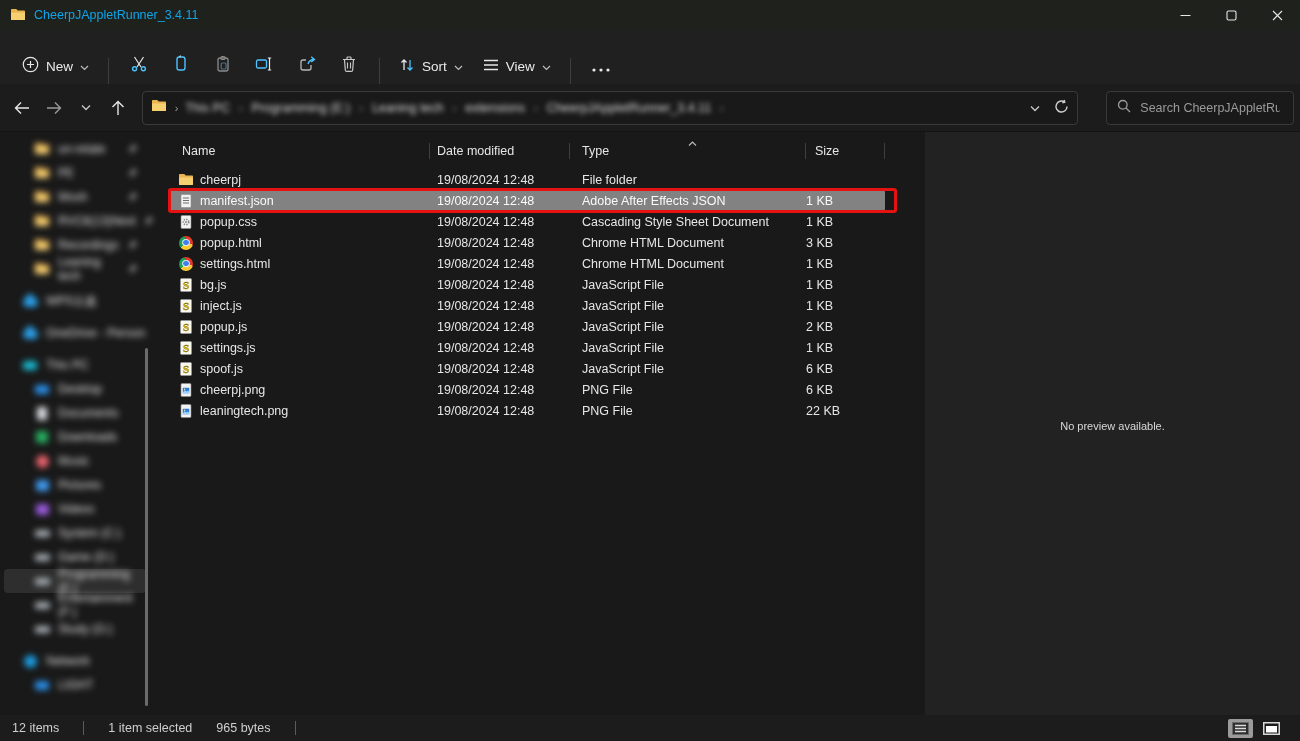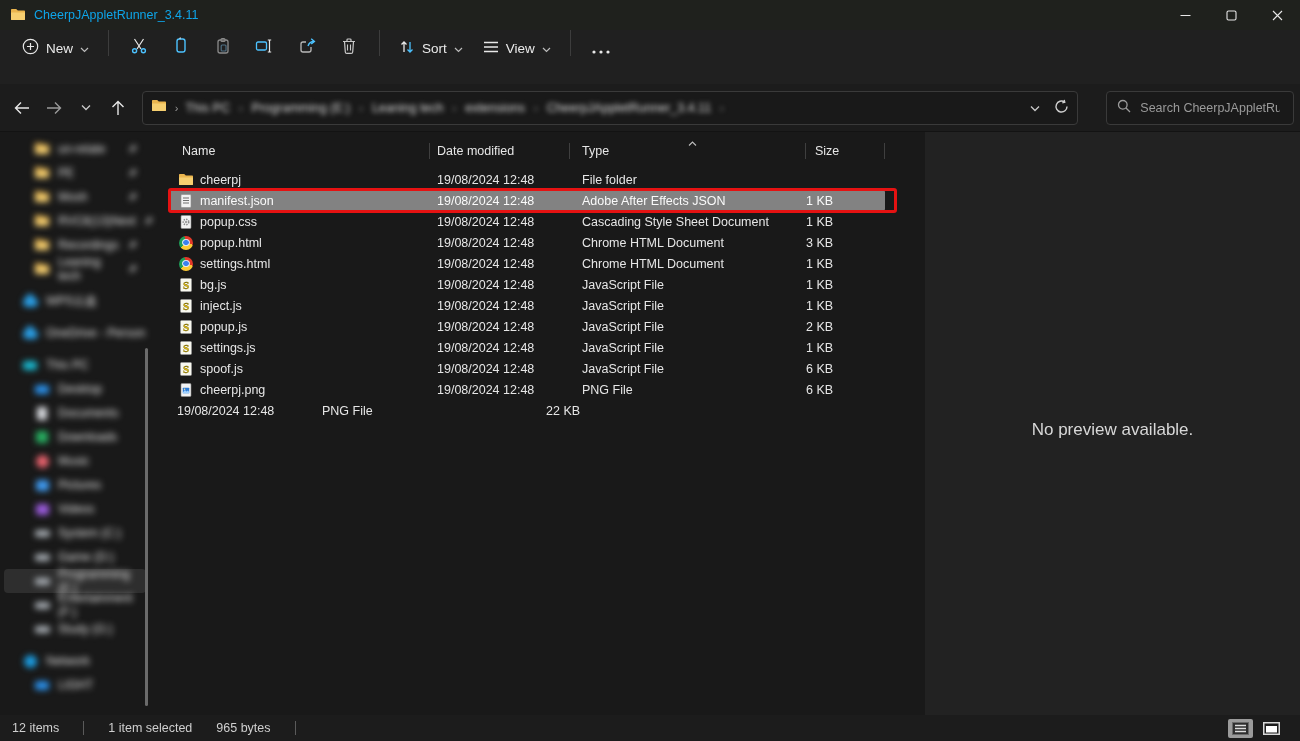--- a/index.html
+++ b/index.html
@@ -8,21 +8,21 @@
        --accent:#4cc2ff;--selbg:#828282;--ann:#e51212}
 
   
   .titlebar{height:30px;background:#1f211d;display:flex;align-items:center}
   .titlebar .appicon{margin-left:10px;display:flex}
   .tb-title{font-size:12.5px;color:#0ea5e9;margin-left:8px}
   .win-controls{margin-left:auto;display:flex;height:100%}
   .win-btn{width:46px;display:flex;align-items:center;justify-content:center;cursor:default}
 
   
-  .toolbar{height:54px;background:#202020;display:flex;align-items:flex-start;padding:0 12px}
+  .toolbar{height:54px;background:#202020;display:flex;align-items:flex-end;padding:0 12px}
   .tbtn{height:36px;display:flex;align-items:center;gap:7px;padding:0 10px;border-radius:4px;font-size:13.5px;color:#eaeaea}
   .icon-btn{width:42px;height:36px;display:flex;align-items:center;justify-content:center;border-radius:4px}
   .tsep{width:1px;height:26px;background:#3d3d3d;margin:0 9px}
   .dots{letter-spacing:2px;font-weight:bold;color:#e8e8e8;font-size:15px}
 
   
   .navrow{height:48px;background:#1c1c1c;display:flex;align-items:center;padding:0 6px;border-bottom:1px solid #131313}
   .nav-btn{width:32px;height:32px;display:flex;align-items:center;justify-content:center;border-radius:4px}
   .addressbox{height:34px;width:938px;margin-left:8px;background:#191919;border:1px solid #3a3a3a;border-radius:4px;display:flex;align-items:center;padding:0 8px;font-size:12.5px}
   .crumbs{display:flex;align-items:center;gap:9px;margin-left:7px;color:#d8d8d8;filter:blur(2.5px)}
@@ -77,21 +77,21 @@
   .c-name{width:260px;display:flex;align-items:center;gap:6px;padding-left:8px}
   .c-date{width:140px;padding-left:7px}
   .c-type{width:236px;padding-left:12px}
   .c-size{width:79px;text-align:left;}
   .fi{width:16px;height:16px;flex:none;display:flex;align-items:center;justify-content:center}
   .icon-chrome{width:14px;height:14px;border-radius:50%;background:conic-gradient(from 105deg,#fcc934 0 120deg,#1e9e57 120deg 240deg,#e33829 240deg 360deg);position:relative}
   .icon-chrome::after{content:"";position:absolute;inset:3.2px;border-radius:50%;background:#3b82ef;border:1.5px solid #fff}
 
   
   .preview{flex:1;background:#222222;display:flex;justify-content:center}
-  .preview span{margin-top:288px;font-size:17px;color:#d8d8d8}
+  .preview span{margin-top:288px;font-size:11px;color:#d8d8d8}
 
   
   .statusbar{position:absolute;bottom:0;left:0;right:0;height:26px;background:#1c1c1c;display:flex;align-items:center;padding:0 12px;font-size:12.5px;color:#cfcfcf;gap:24px}
   .st-div{width:1px;height:14px;background:#5a5a5a}
   .view-toggles{margin-left:auto;display:flex;gap:6px;margin-right:4px}
   .vt{width:25px;height:19px;display:flex;align-items:center;justify-content:center;border-radius:2px}
   .vt.active{background:#9b9b9b}
 </style>
 </head>
 <body style="--accent: #4cc2ff; --selbg: #828282; --ann: #e51212;">
@@ -663,20 +663,31 @@
                 <circle cx="6.6" cy="7.3" r=".7" fill="#ffe9a0"></circle>
               </svg>
             </span>
             <span>cheerpj.png</span>
           </div>
           <div class="cell c-date">19/08/2024 12:48</div>
           <div class="cell c-type">PNG File</div>
           <div class="cell c-size">6 KB</div>
         </div>
         <div class="row">
+          <div class="cell c-name">
+            <span class="fi">
+              <svg width="16" height="16" viewBox="0 0 16 16">
+                <rect x="3" y="1.5" width="10" height="13" rx="1" fill="#f2f2f2" stroke="#8e8e8e" stroke-width=".6"></rect>
+                <rect x="4.8" y="5.8" width="6.4" height="5.4" rx=".5" fill="#2e7cd6"></rect>
+                <path d="M4.8 10.4 6.9 8.1l1.6 1.5 1.4-1.1 1.3 1.5v1.2H4.8z" fill="#9fd1ff"></path>
+                <circle cx="6.6" cy="7.3" r=".7" fill="#ffe9a0"></circle>
+              </svg>
+            </span>
+            <span>leaningtech.png</span>
+          </div>
           <div class="cell c-date">19/08/2024 12:48</div>
           <div class="cell c-type">PNG File</div>
           <div class="cell c-size">22 KB</div>
         </div>
       </div>
   </div>
 
   <div class="preview">
     <span>No preview available.</span>
   </div>

